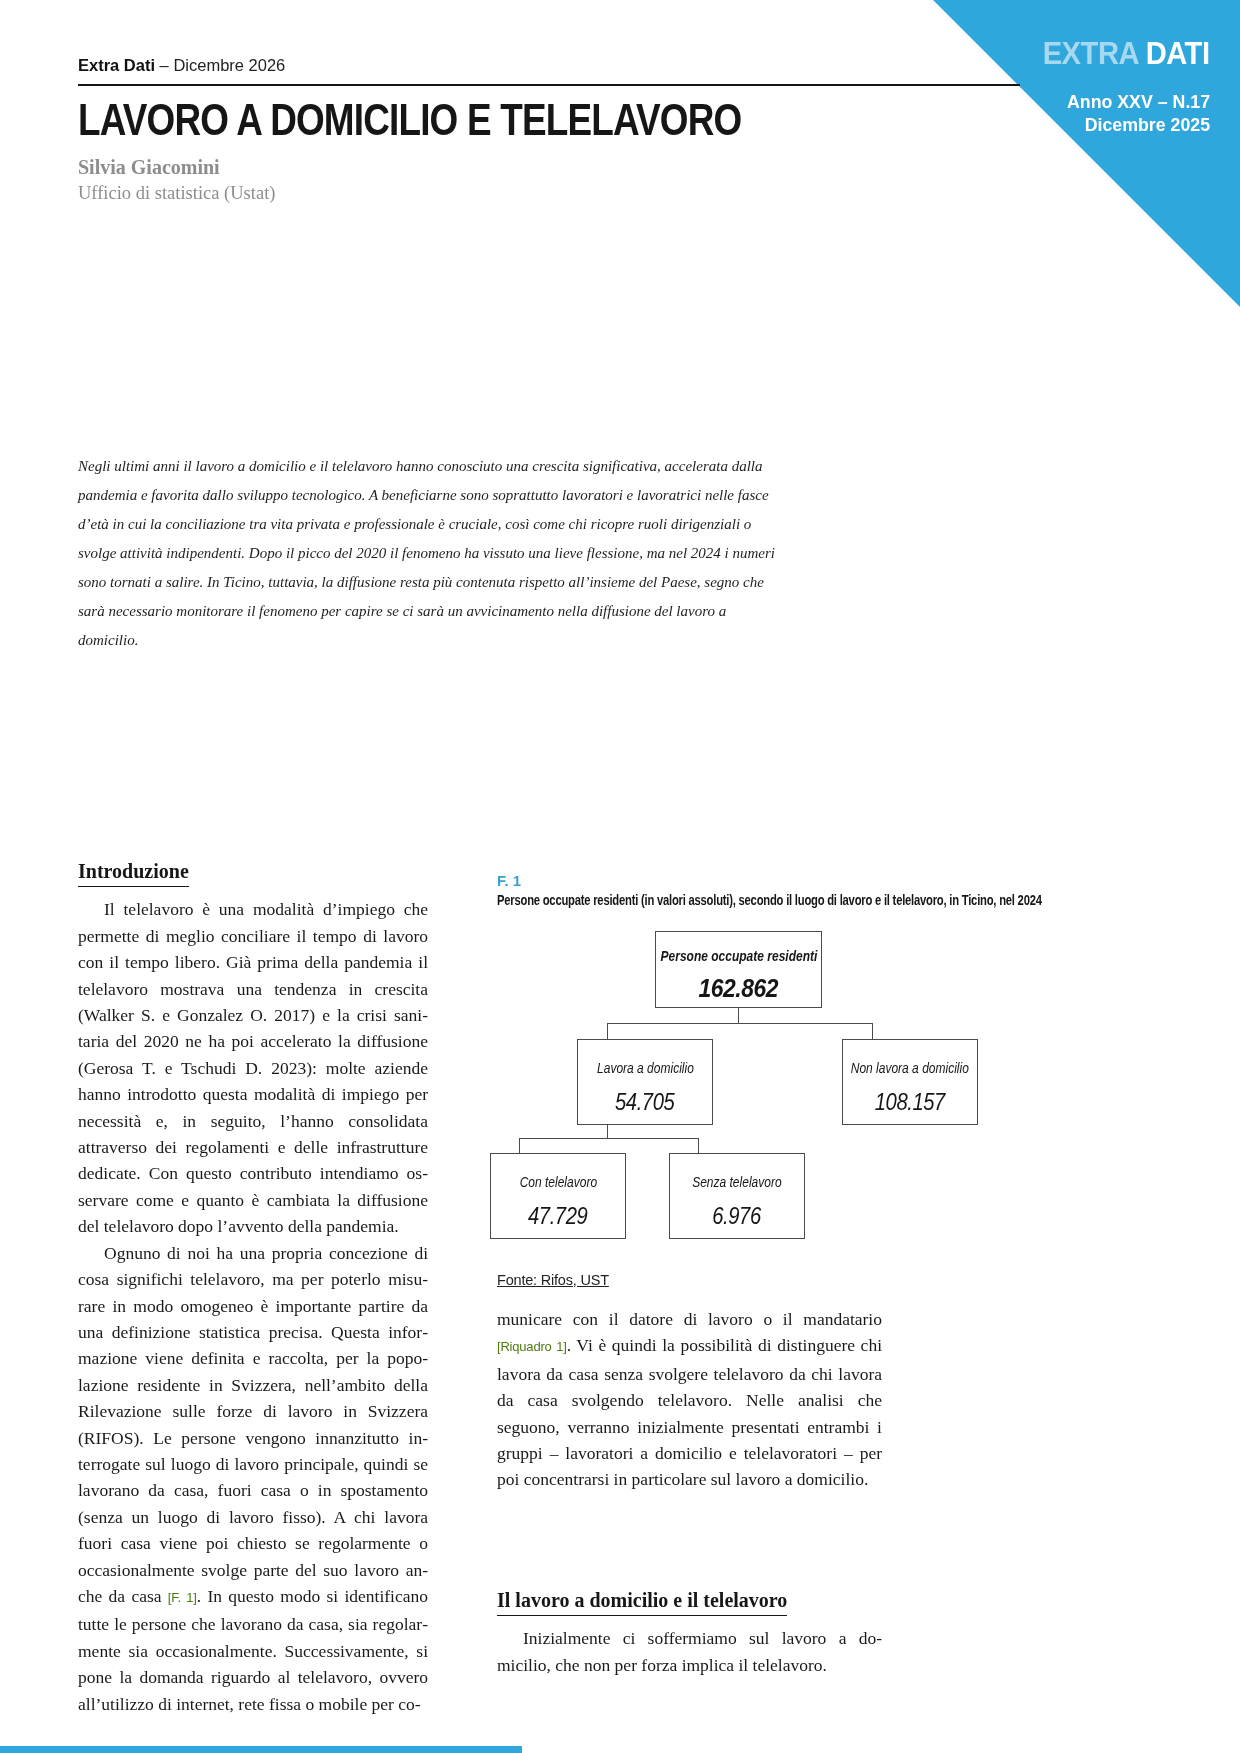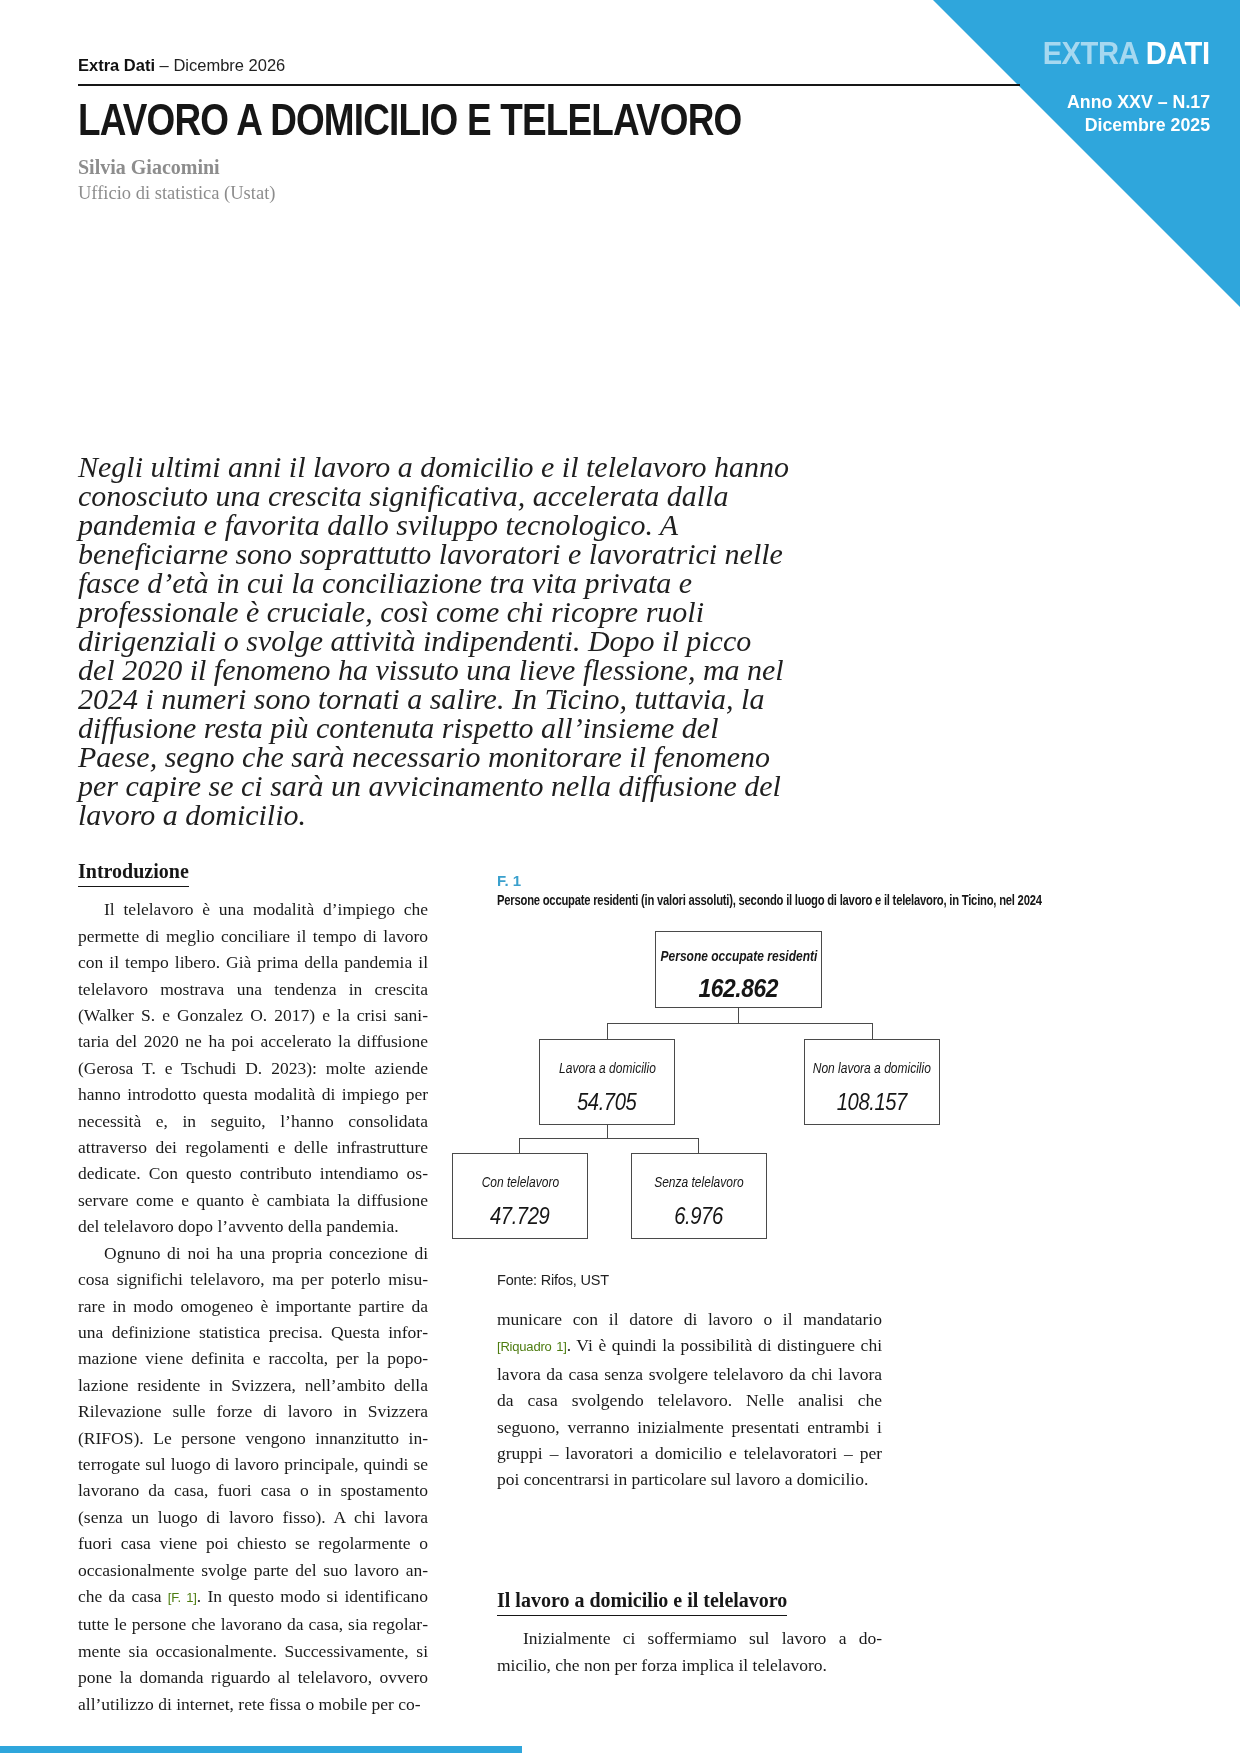--- a/index.html
+++ b/index.html
@@ -26,54 +26,54 @@
 
   
   .title{position:absolute;left:78px;top:97px;margin:0;font-family:"Liberation Sans",sans-serif;
        font-weight:900;font-size:45px;line-height:1;color:#161616;letter-spacing:-1px;
        white-space:nowrap;transform:scaleX(0.82);transform-origin:0 0;}
   .author{position:absolute;left:78px;top:156px;font-size:20px;font-weight:bold;color:#8d8d8d;text-align:center;}
   .affil{position:absolute;left:78px;top:183px;font-size:18.5px;color:#8d8d8d;}
 
   
   .lead{position:absolute;left:78px;top:452px;width:712px;font-style:italic;
-       font-size:30px;line-height:29px;color:#1f1f1f;}
+       font-size:15px;line-height:29px;color:#1f1f1f;}
 
   
   .colL{position:absolute;left:78px;top:858px;width:350px;}
   .colR-text{position:absolute;left:497px;top:1306px;width:385px;}
   .bodytext{font-size:17.5px;line-height:26.4px;text-align:justify;hyphens:manual;}
   .bodytext p{margin:0;}
   .indent{text-indent:26px;}
   .sec-head{display:inline-block;font-size:20px;font-weight:bold;color:#161616;
        border-bottom:1.6px solid #161616;padding-bottom:2px;margin:0 0 9px 0;}
   .ref{font-family:"Liberation Sans",sans-serif;font-size:13px;color:#4d7c0f;letter-spacing:-0.2px;}
 
   
   .figure{position:absolute;left:497px;top:868px;width:600px;height:440px;}
   .fig-label{position:absolute;left:0;top:4px;font-family:"Liberation Sans",sans-serif;
        font-weight:bold;font-size:15px;color:#3aa0cd;}
   .fig-caption{position:absolute;left:0;top:23px;width:800px;white-space:nowrap;
        font-family:"Liberation Sans",sans-serif;font-weight:bold;font-size:15px;color:#161616;
        letter-spacing:-0.3px;transform:scaleX(0.75);transform-origin:0 0;}
   .fig-source{position:absolute;left:0;top:404px;font-family:"Liberation Sans",sans-serif;
-       font-size:14.5px;color:#222;letter-spacing:-0.2px;}
+       font-size:14.5px;color:#222;letter-spacing:-0.2px;text-decoration:underline;}
 
   .node{position:absolute;border:1px solid #4a4a4a;background:#fff;box-sizing:border-box;
        display:flex;flex-direction:column;align-items:center;font-style:italic;}
   .node .nlab{font-family:"Liberation Sans",sans-serif;font-size:15px;color:#161616;
        white-space:nowrap;transform:scaleX(0.8);transform-origin:50% 50%;}
   .node .nval{font-family:"Liberation Sans",sans-serif;color:#161616;letter-spacing:-0.5px;
        white-space:nowrap;transform:scaleX(0.88);transform-origin:50% 50%;}
   .n-root{left:158px;top:63px;width:167px;height:77px;padding-top:15px;}
   .n-root .nlab{font-weight:bold;}
   .n-root .nval{font-weight:bold;font-size:26px;margin-top:9px;}
   .n-a{left:42px;top:171px;}  .n-b{left:307px;top:171px;}
   .n-c{left:-45px;top:285px;align-items:center;} .n-d{left:134px;top:285px;}
-  .n-row{width:136px;height:86px;padding-top:19px;}
+  .n-row{width:136px;height:86px;padding-top:19px;margin-left:38px;}
   .n-row .nval{font-size:23px;margin-top:13px;}
 
   .cline{position:absolute;background:#4a4a4a;}
 
   
   .footbar{position:absolute;left:0;top:1746px;width:522px;height:7px;background:#2fa6dc;}
 </style>
 </head>
 <body>
 

